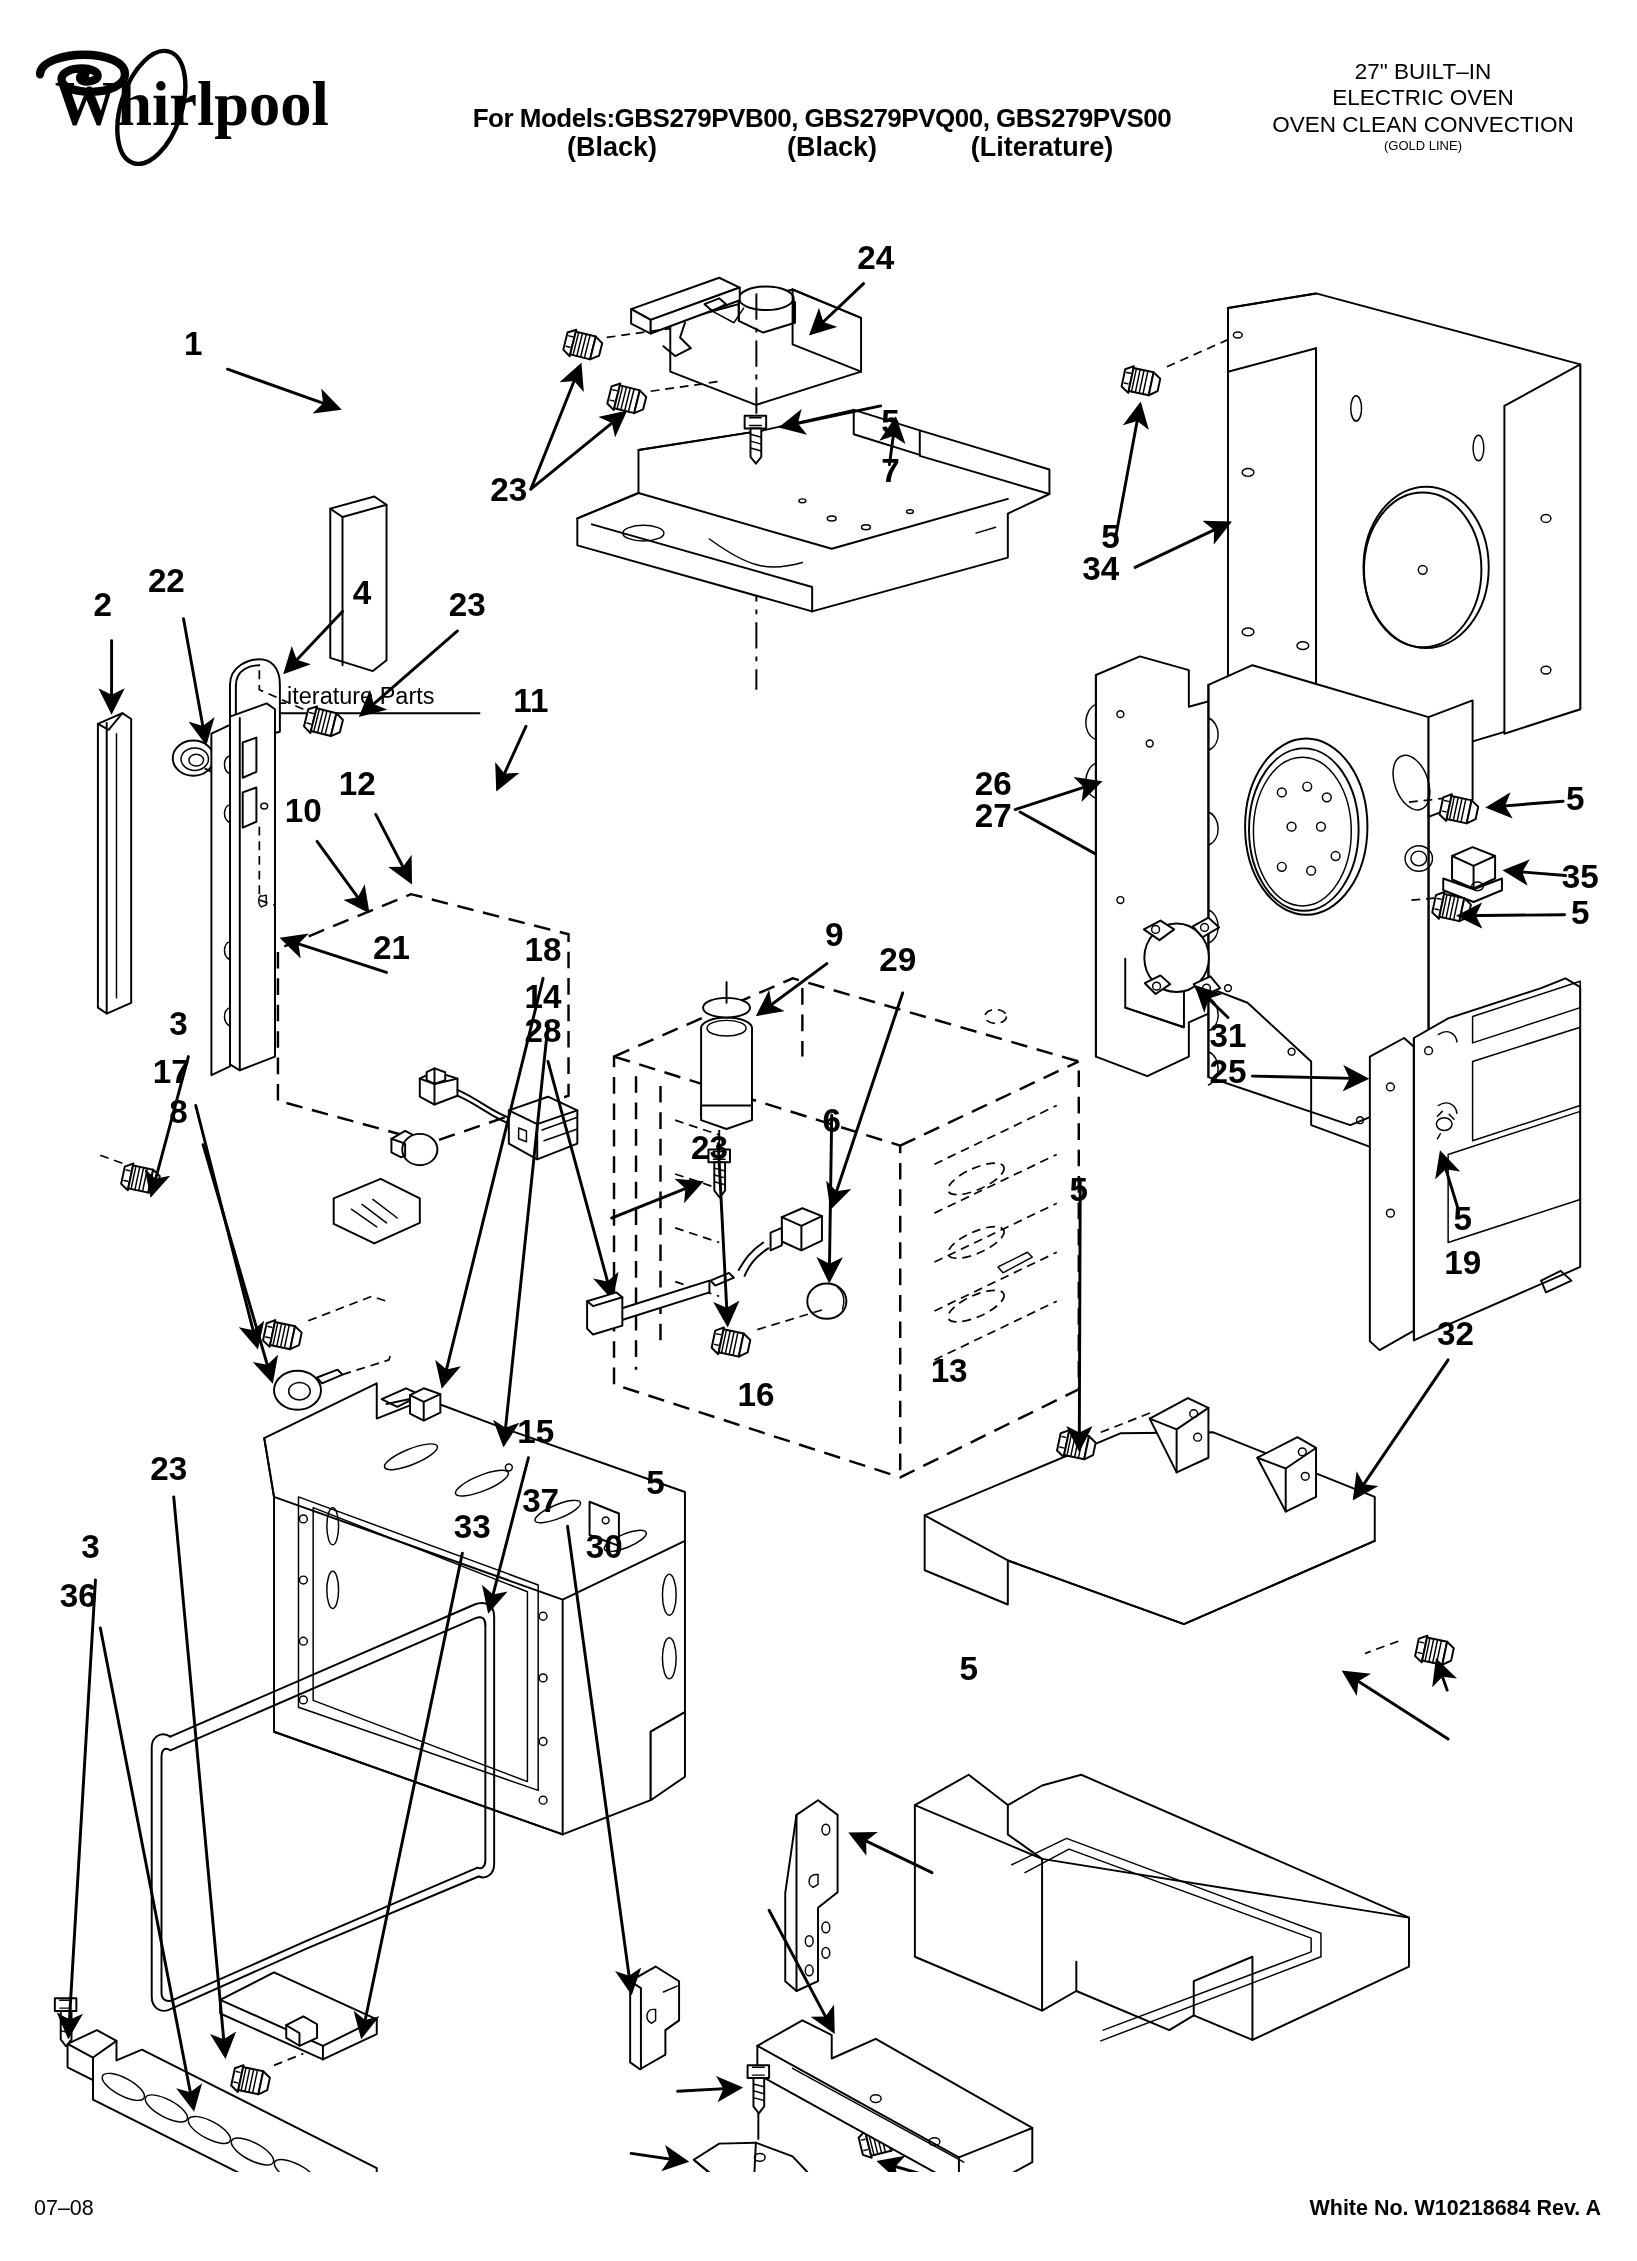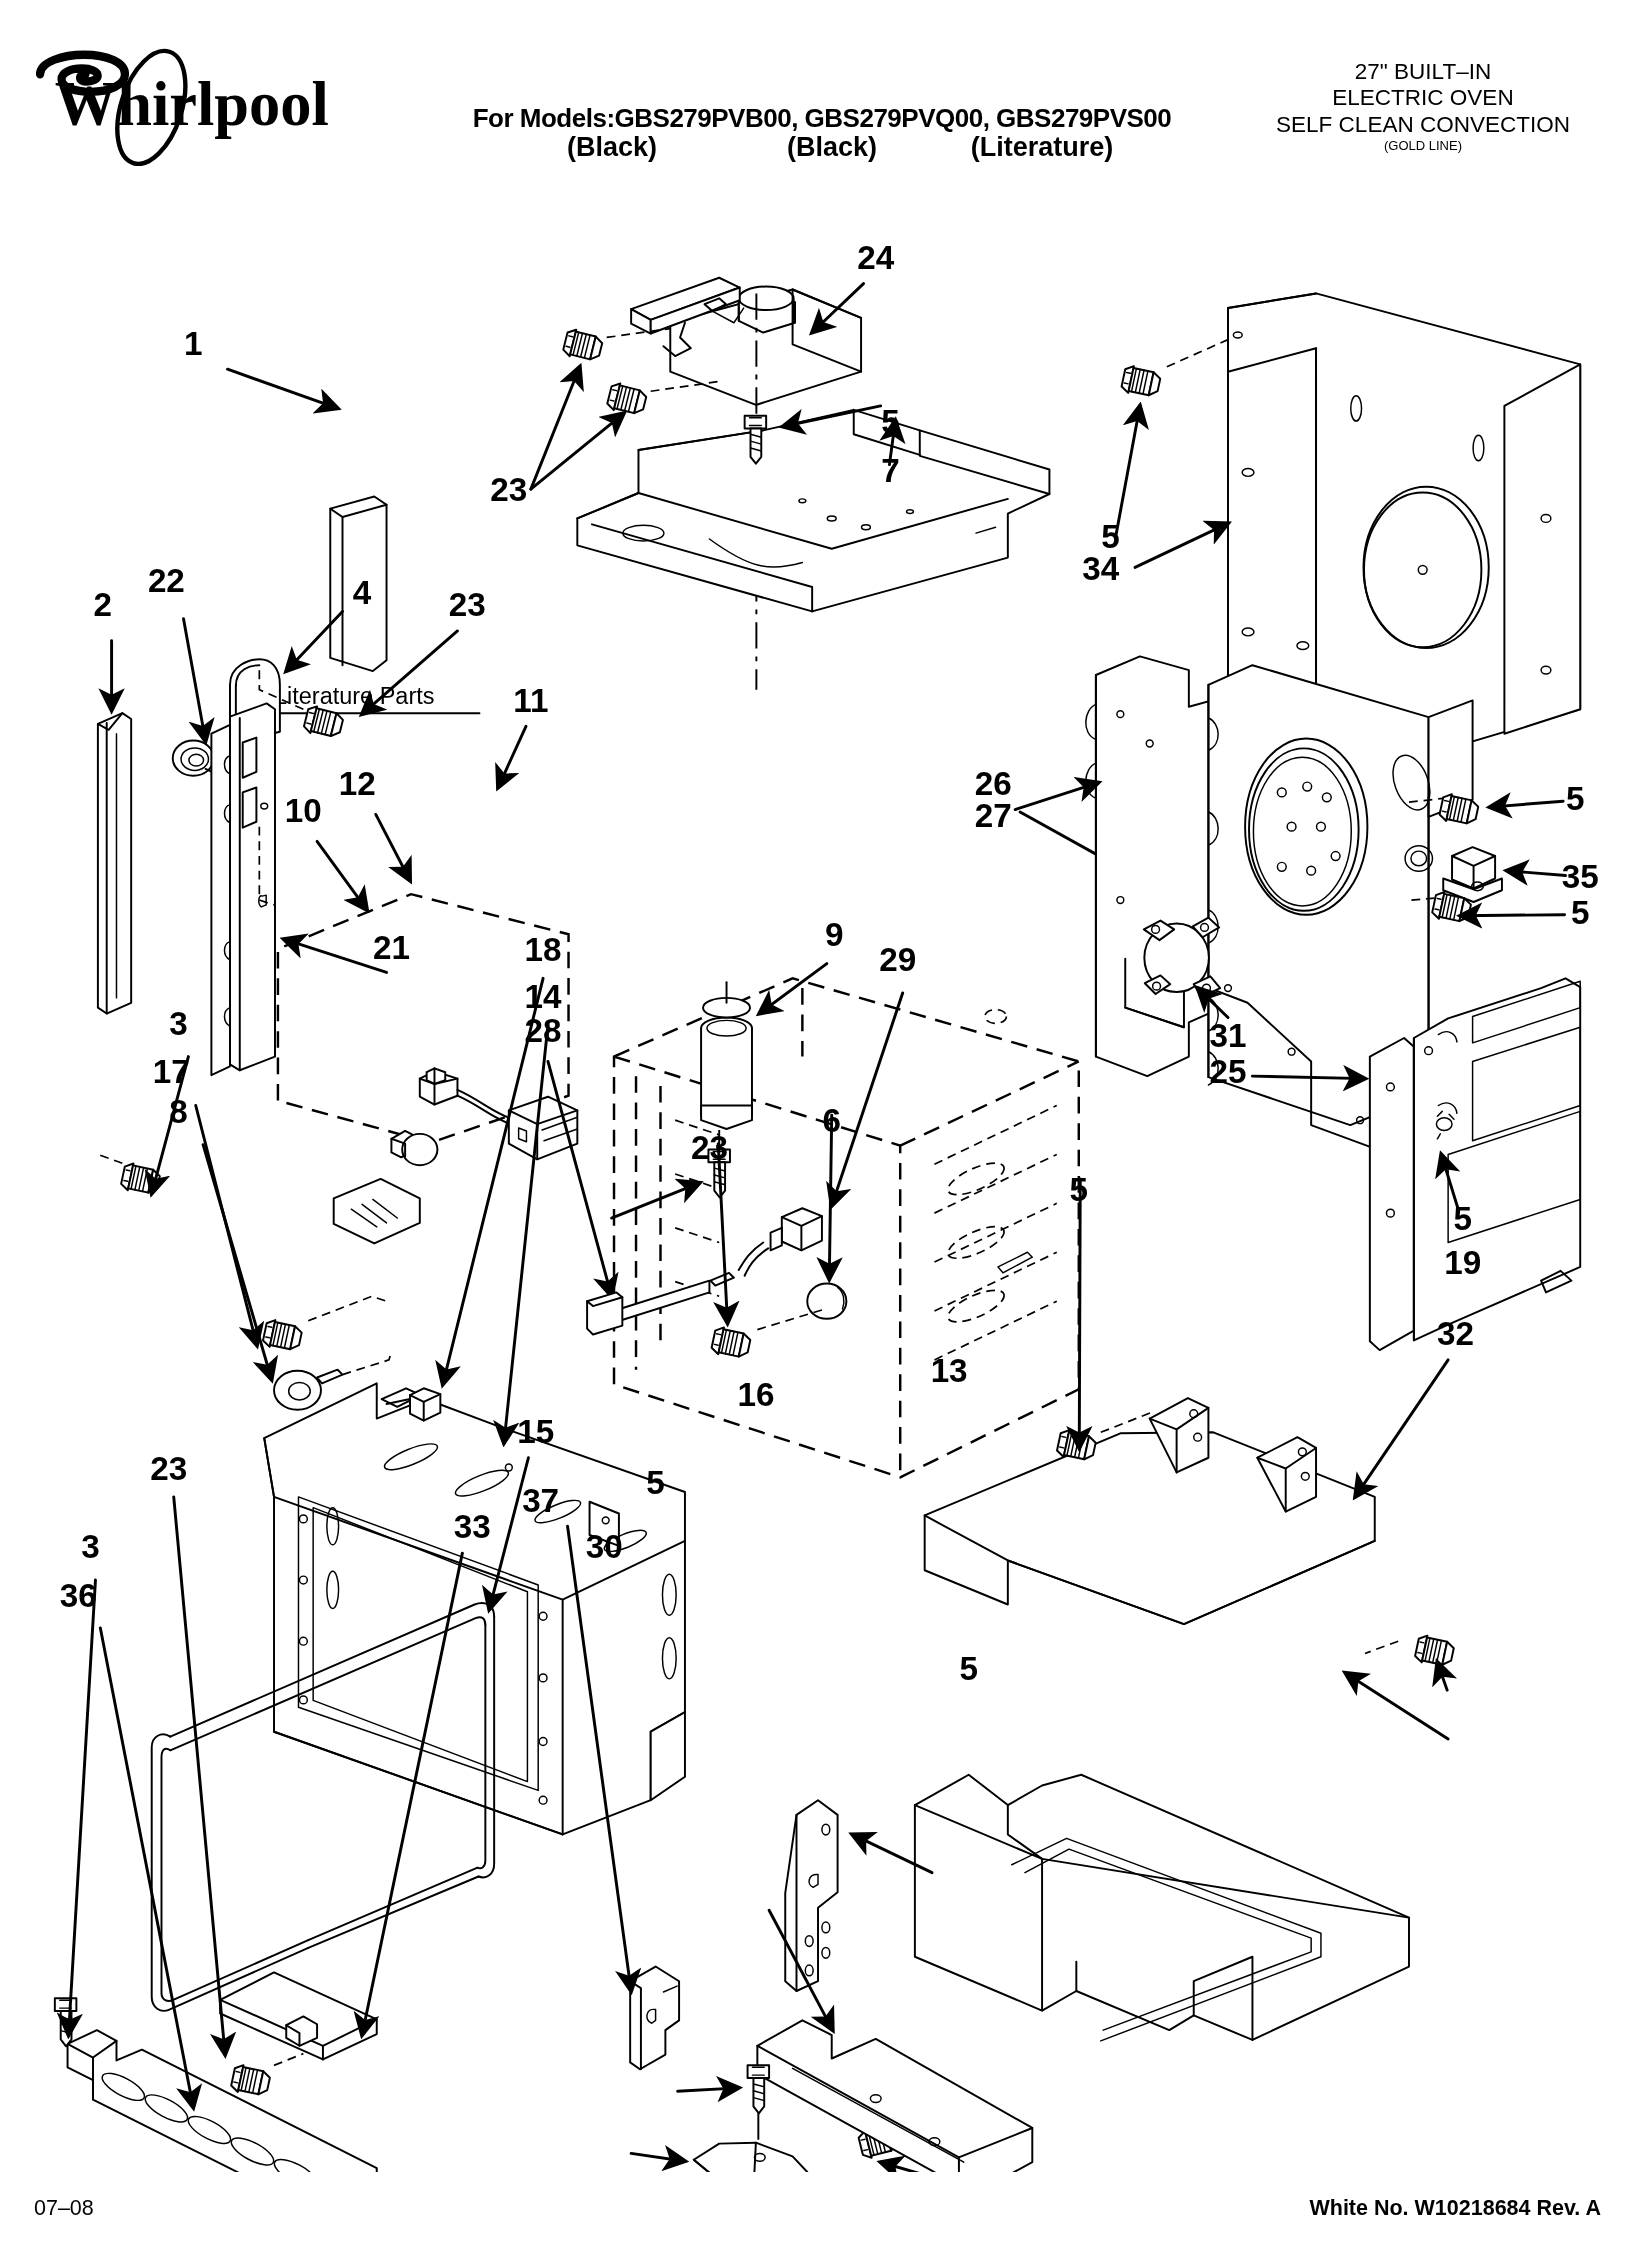--- a/index.html
+++ b/index.html
@@ -72,21 +72,21 @@
       <div id="finish-row">
         <div class="finish f1">(Black)</div>
         <div class="finish f2">(Black)</div>
         <div class="finish f3">(Literature)</div>
       </div>
     </div>
 
     <div id="spec-block">
       <div class="spec-line">27" BUILT–IN</div>
       <div class="spec-line">ELECTRIC OVEN</div>
-      <div class="spec-line">SELF CLEAN CONVECTION</div>
+      <div class="spec-line">OVEN CLEAN CONVECTION</div>
       <div class="spec-line small">(GOLD LINE)</div>
     </div>
   </div>
 
   <div id="diagram">
   <svg viewBox="0 0 3348 4080" xmlns="http://www.w3.org/2000/svg">
     <defs>
       <marker id="ah" viewBox="0 0 12 12" refX="10" refY="6" markerWidth="9" markerHeight="9" orient="auto-start-reverse">
         <path d="M0 0 L12 6 L0 12 L3 6 Z" fill="#000"></path>
       </marker>

